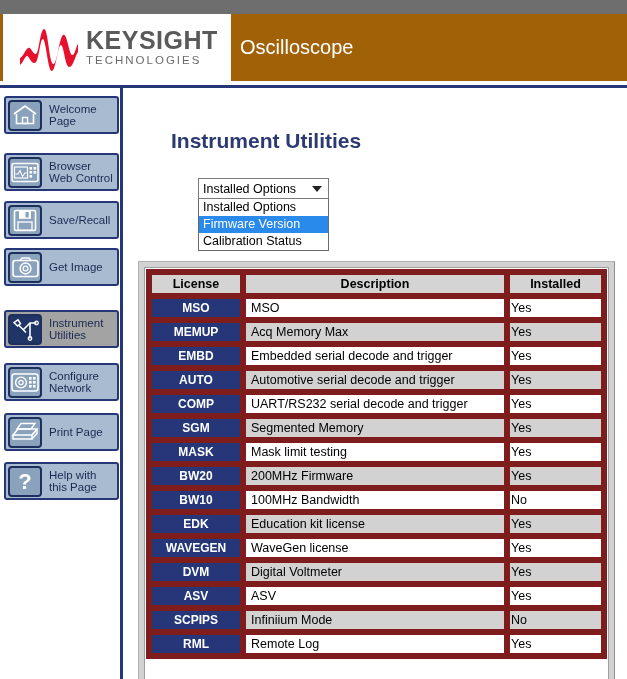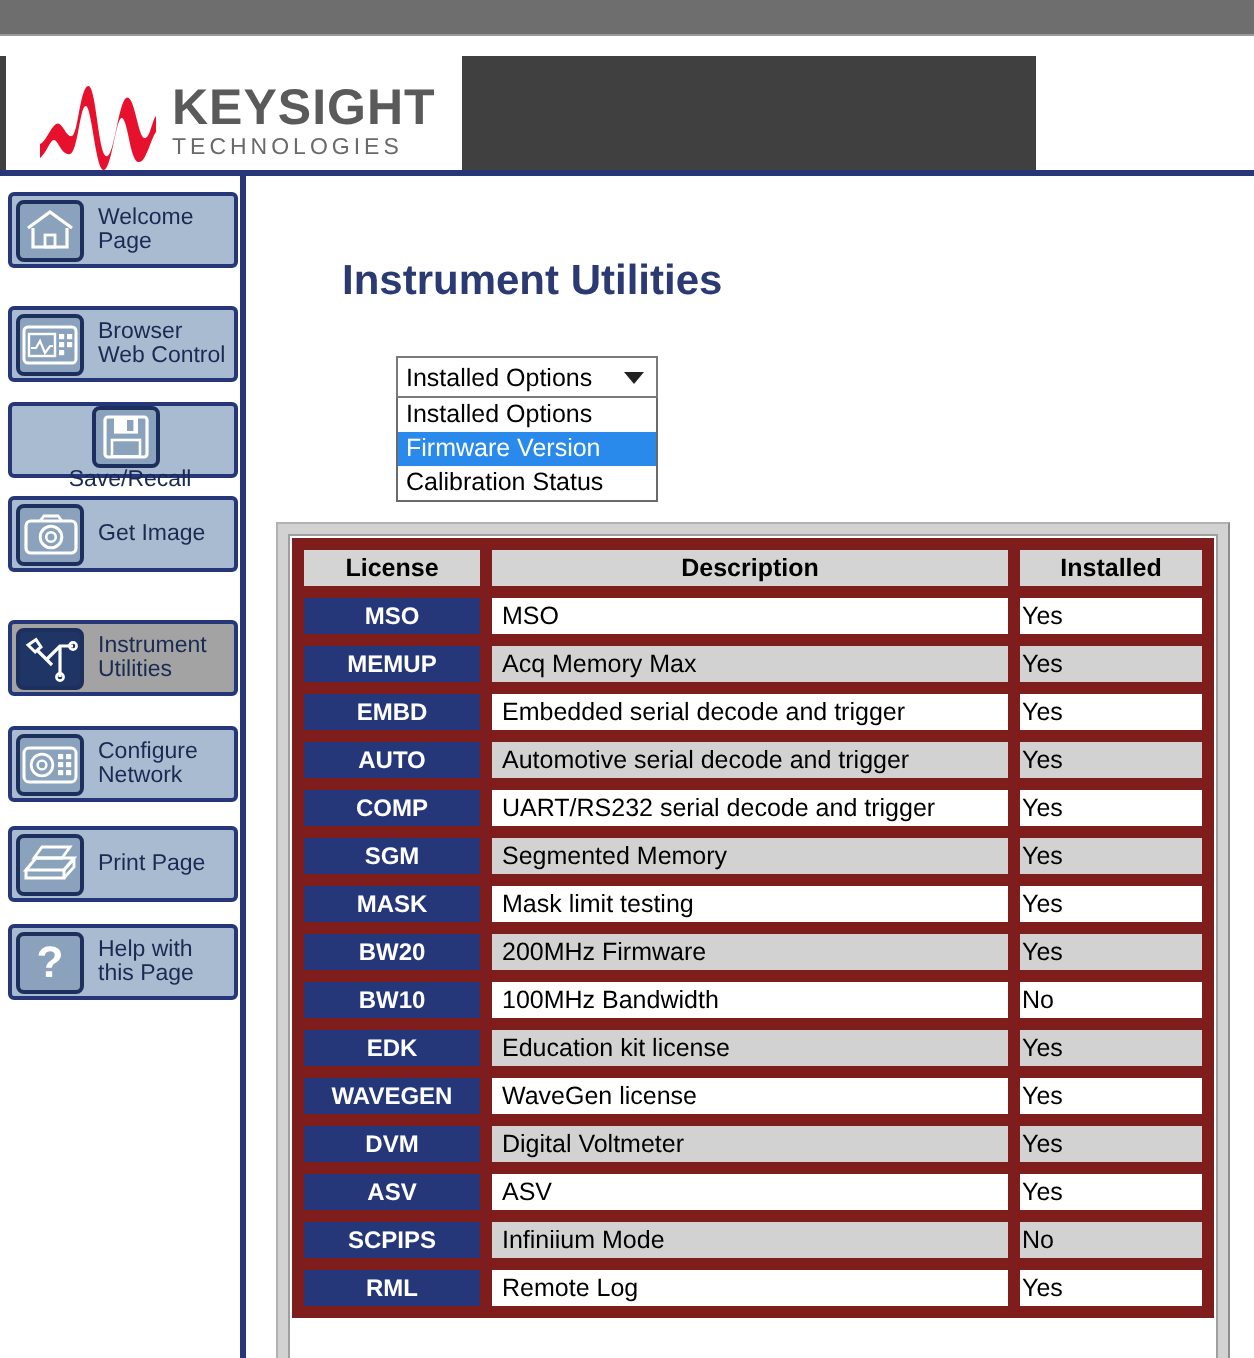--- a/index.html
+++ b/index.html
@@ -14,22 +14,22 @@
 
   
   #topstrip {
     position:absolute; left:0; top:0; width:627px; height:18px;
     background:#6e6e6e;
     border-bottom:1px solid #9a9a9a;
   }
 
   
   #banner {
-    position:absolute; left:0; top:28px; width:518px; height:67px;
-    background:#404040;
+    position:absolute; left:0; top:14px; width:627px; height:67px;
+    background:#a16207;
   }
   #logobox {
     position:absolute; left:3px; top:0px; width:228px; height:67px;
     background:#ffffff;
     display:flex; align-items:center;
   }
   #logo-mark { width:62px; height:48px; margin-left:15px; flex:0 0 auto;}
   #logo-text { margin-left:6px; line-height:1; }
   #logo-name {
     font-size:25px; font-weight:bold; color:#5a5a5a;
@@ -164,20 +164,21 @@
 <div id="banner">
   <div id="logobox">
     <svg id="logo-mark" viewBox="0 0 62 48">
       <path d="M2 34 C5 33 7 26 10 24 C13 22 15 31 18 30 C21 29 22 6 26 5 C30 4 31 38 35 40 C39 42 41 14 45 11 C49 8 51 30 54 31 C57 32 58 22 60 20 L60 28 C57 32 55 44 51 43 C47 42 46 22 43 21 C40 20 38 46 34 47 C30 48 28 16 25 15 C22 14 21 38 17 39 C13 40 11 32 9 32 C7 32 5 39 2 41 Z" fill="#e8112d"></path>
     </svg>
     <div id="logo-text">
       <div id="logo-name">KEYSIGHT</div>
       <div id="logo-sub">TECHNOLOGIES</div>
     </div>
   </div>
+  <div id="banner-title">Oscilloscope</div>
 </div>
 <div id="banner-rule"></div>
 
 <div id="sidebar-left-edge"></div>
 <div id="sidebar">
     <div class="navitem" style="top: 8px;">
       <span class="nav-ico">
         <svg width="26" height="22" viewBox="0 0 26 22">
           <path d="M2 10 L13 2 L24 10" fill="none" stroke="#fff" stroke-width="1.6"></path>
           <path d="M4.5 10 L4.5 19.5 L21.5 19.5 L21.5 10" fill="none" stroke="#fff" stroke-width="1.6"></path>
@@ -194,21 +195,21 @@
           <path d="M4.5 12 L7 12 L9 8.5 L11.5 14.5 L14 11 L15.5 11" fill="none" stroke="#fff" stroke-width="1.1"></path>
           <rect x="18.5" y="5" width="2.6" height="2.6" fill="#fff"></rect>
           <rect x="22.5" y="5" width="2.6" height="2.6" fill="#fff"></rect>
           <rect x="18.5" y="9" width="2.6" height="2.6" fill="#fff"></rect>
           <rect x="22.5" y="9" width="2.6" height="2.6" fill="#fff"></rect>
           <rect x="18.5" y="13" width="2.6" height="2.6" fill="#fff"></rect>
         </svg>
       </span>
       <span class="nav-lbl">Browser<br>Web Control</span>
     </div>
-    <div class="navitem" style="top: 113px; flex-direction: column;">
+    <div class="navitem" style="top: 113px;">
       <span class="nav-ico">
         <svg width="24" height="23" viewBox="0 0 24 23">
           <rect x="1.5" y="1.5" width="21" height="20" rx="1.5" fill="none" stroke="#fff" stroke-width="1.6"></rect>
           <rect x="6" y="1.8" width="12" height="8" fill="#fff"></rect>
           <rect x="12.5" y="3" width="3.2" height="5.5" fill="#8ba2bd"></rect>
           <rect x="5" y="13" width="14" height="8.2" fill="none" stroke="#fff" stroke-width="1.3"></rect>
         </svg>
       </span>
       <span class="nav-lbl">Save/Recall</span>
     </div>

